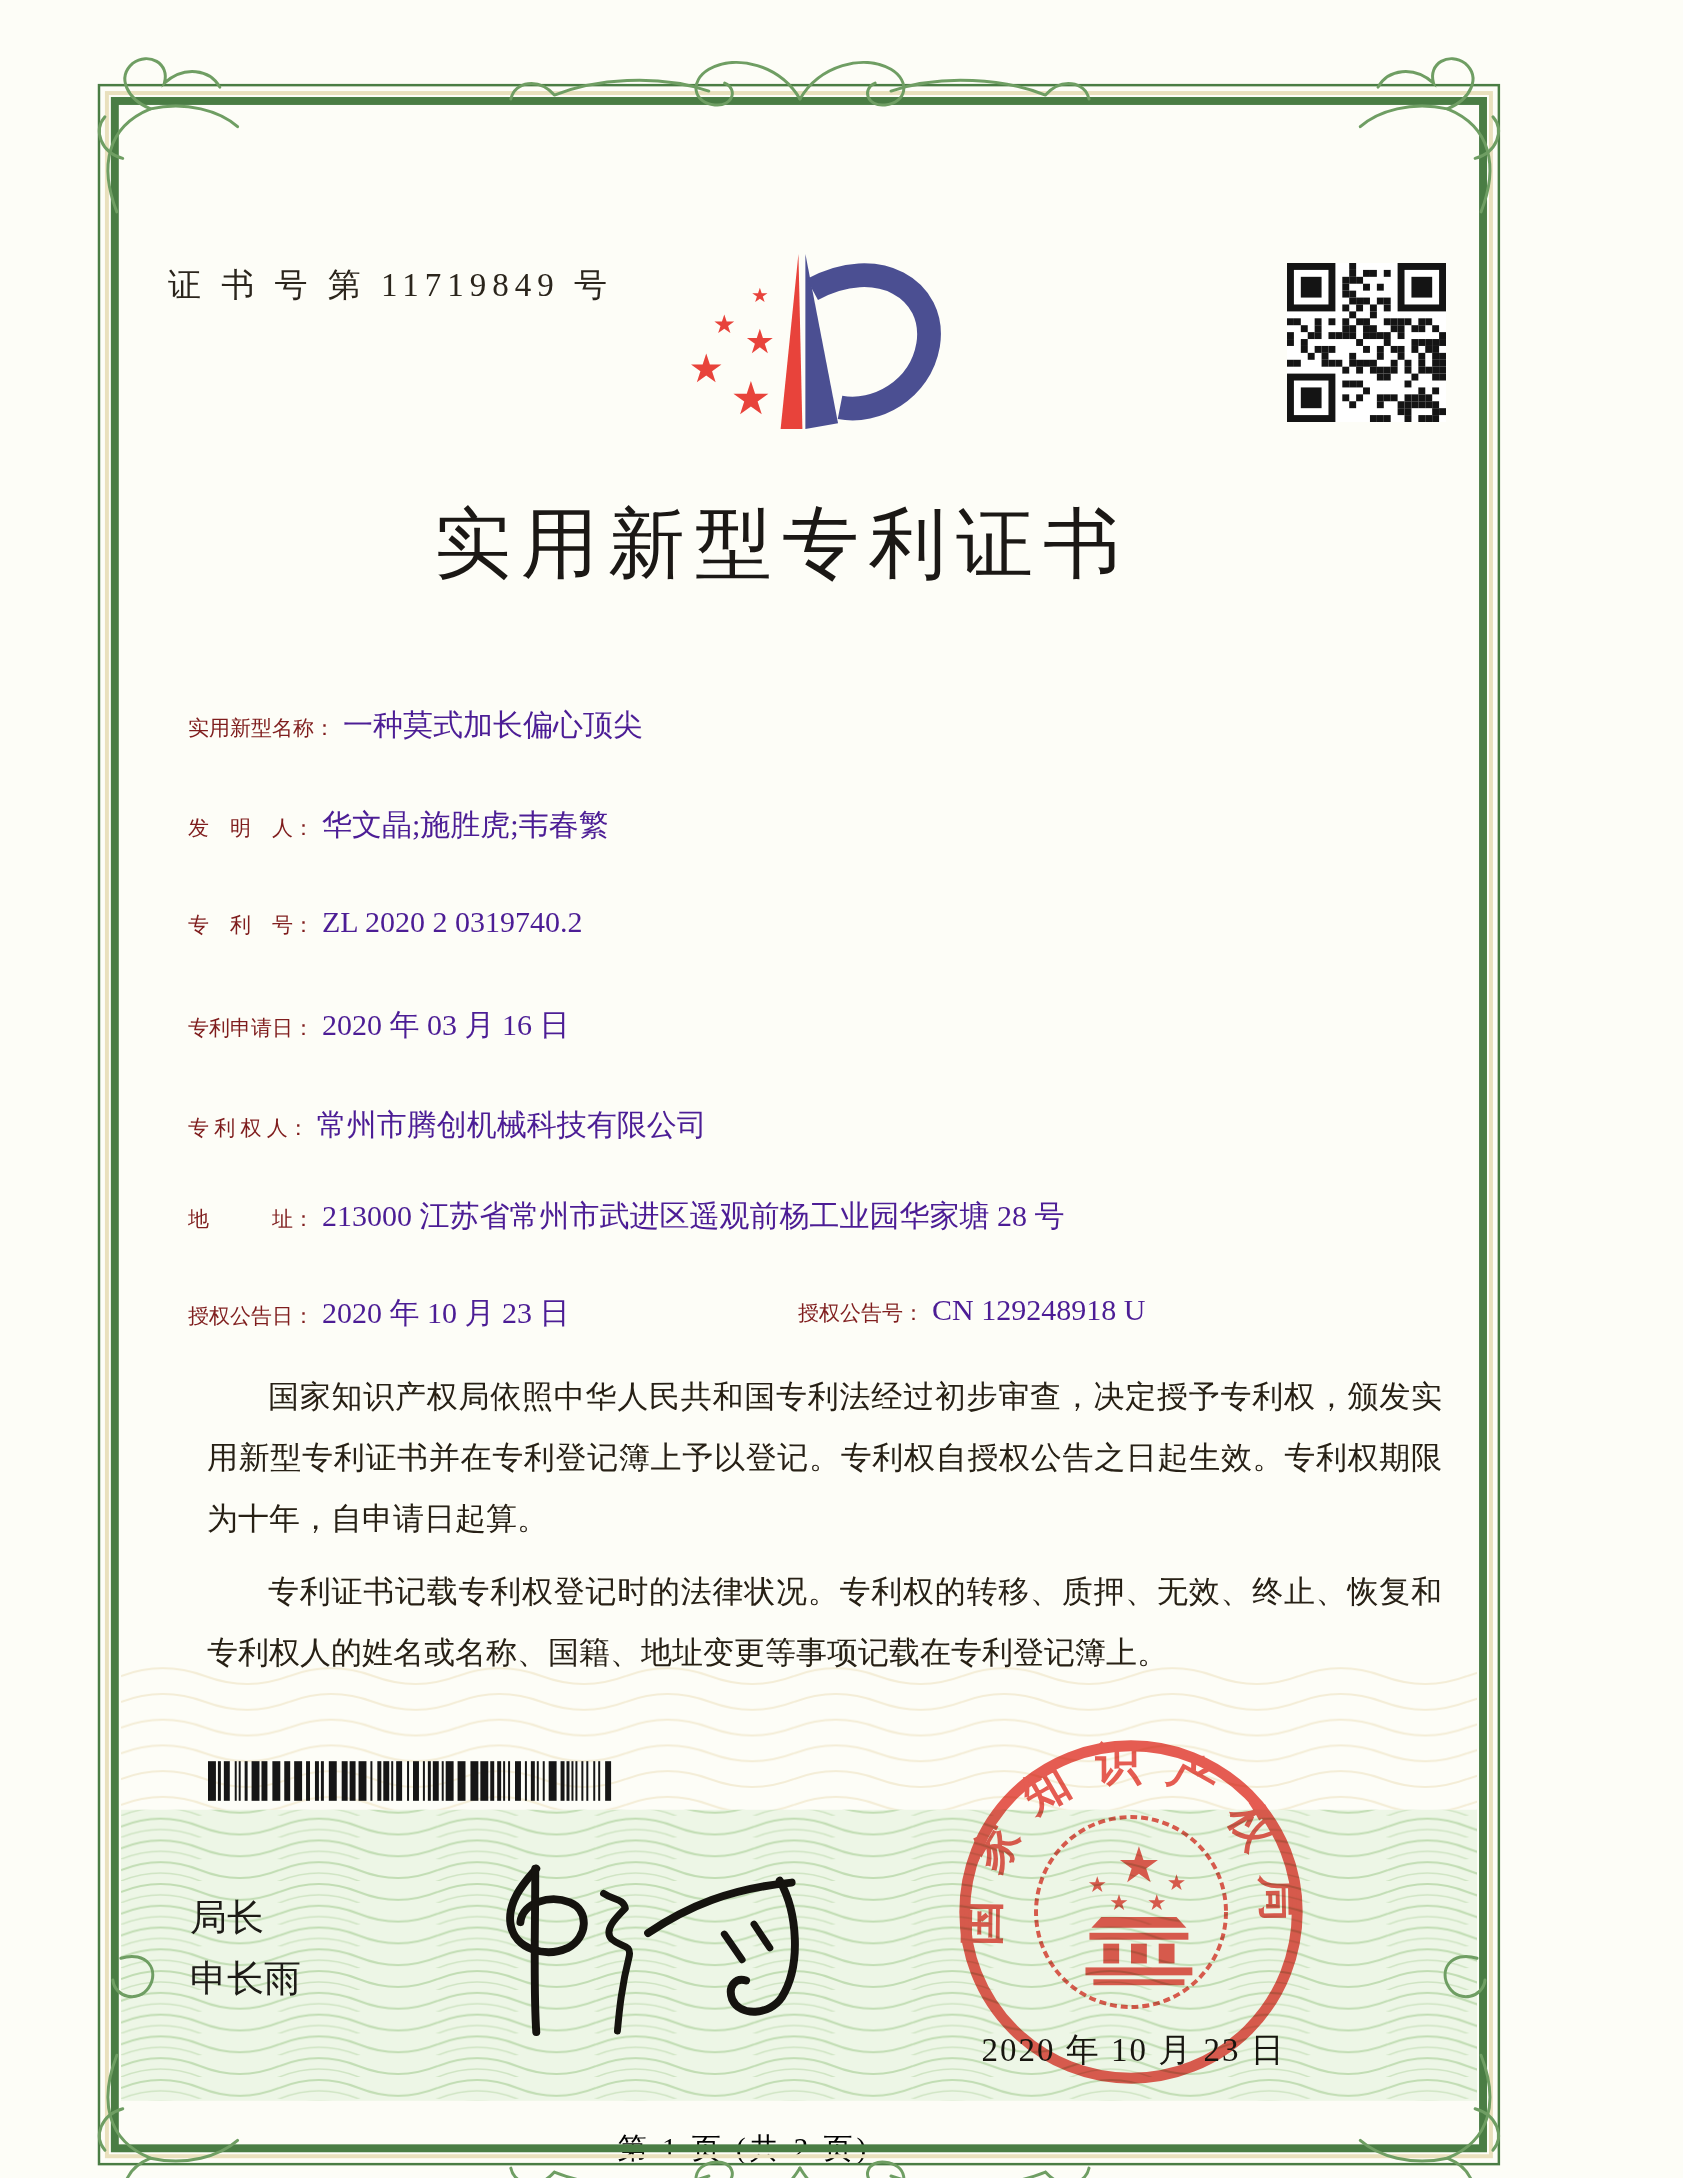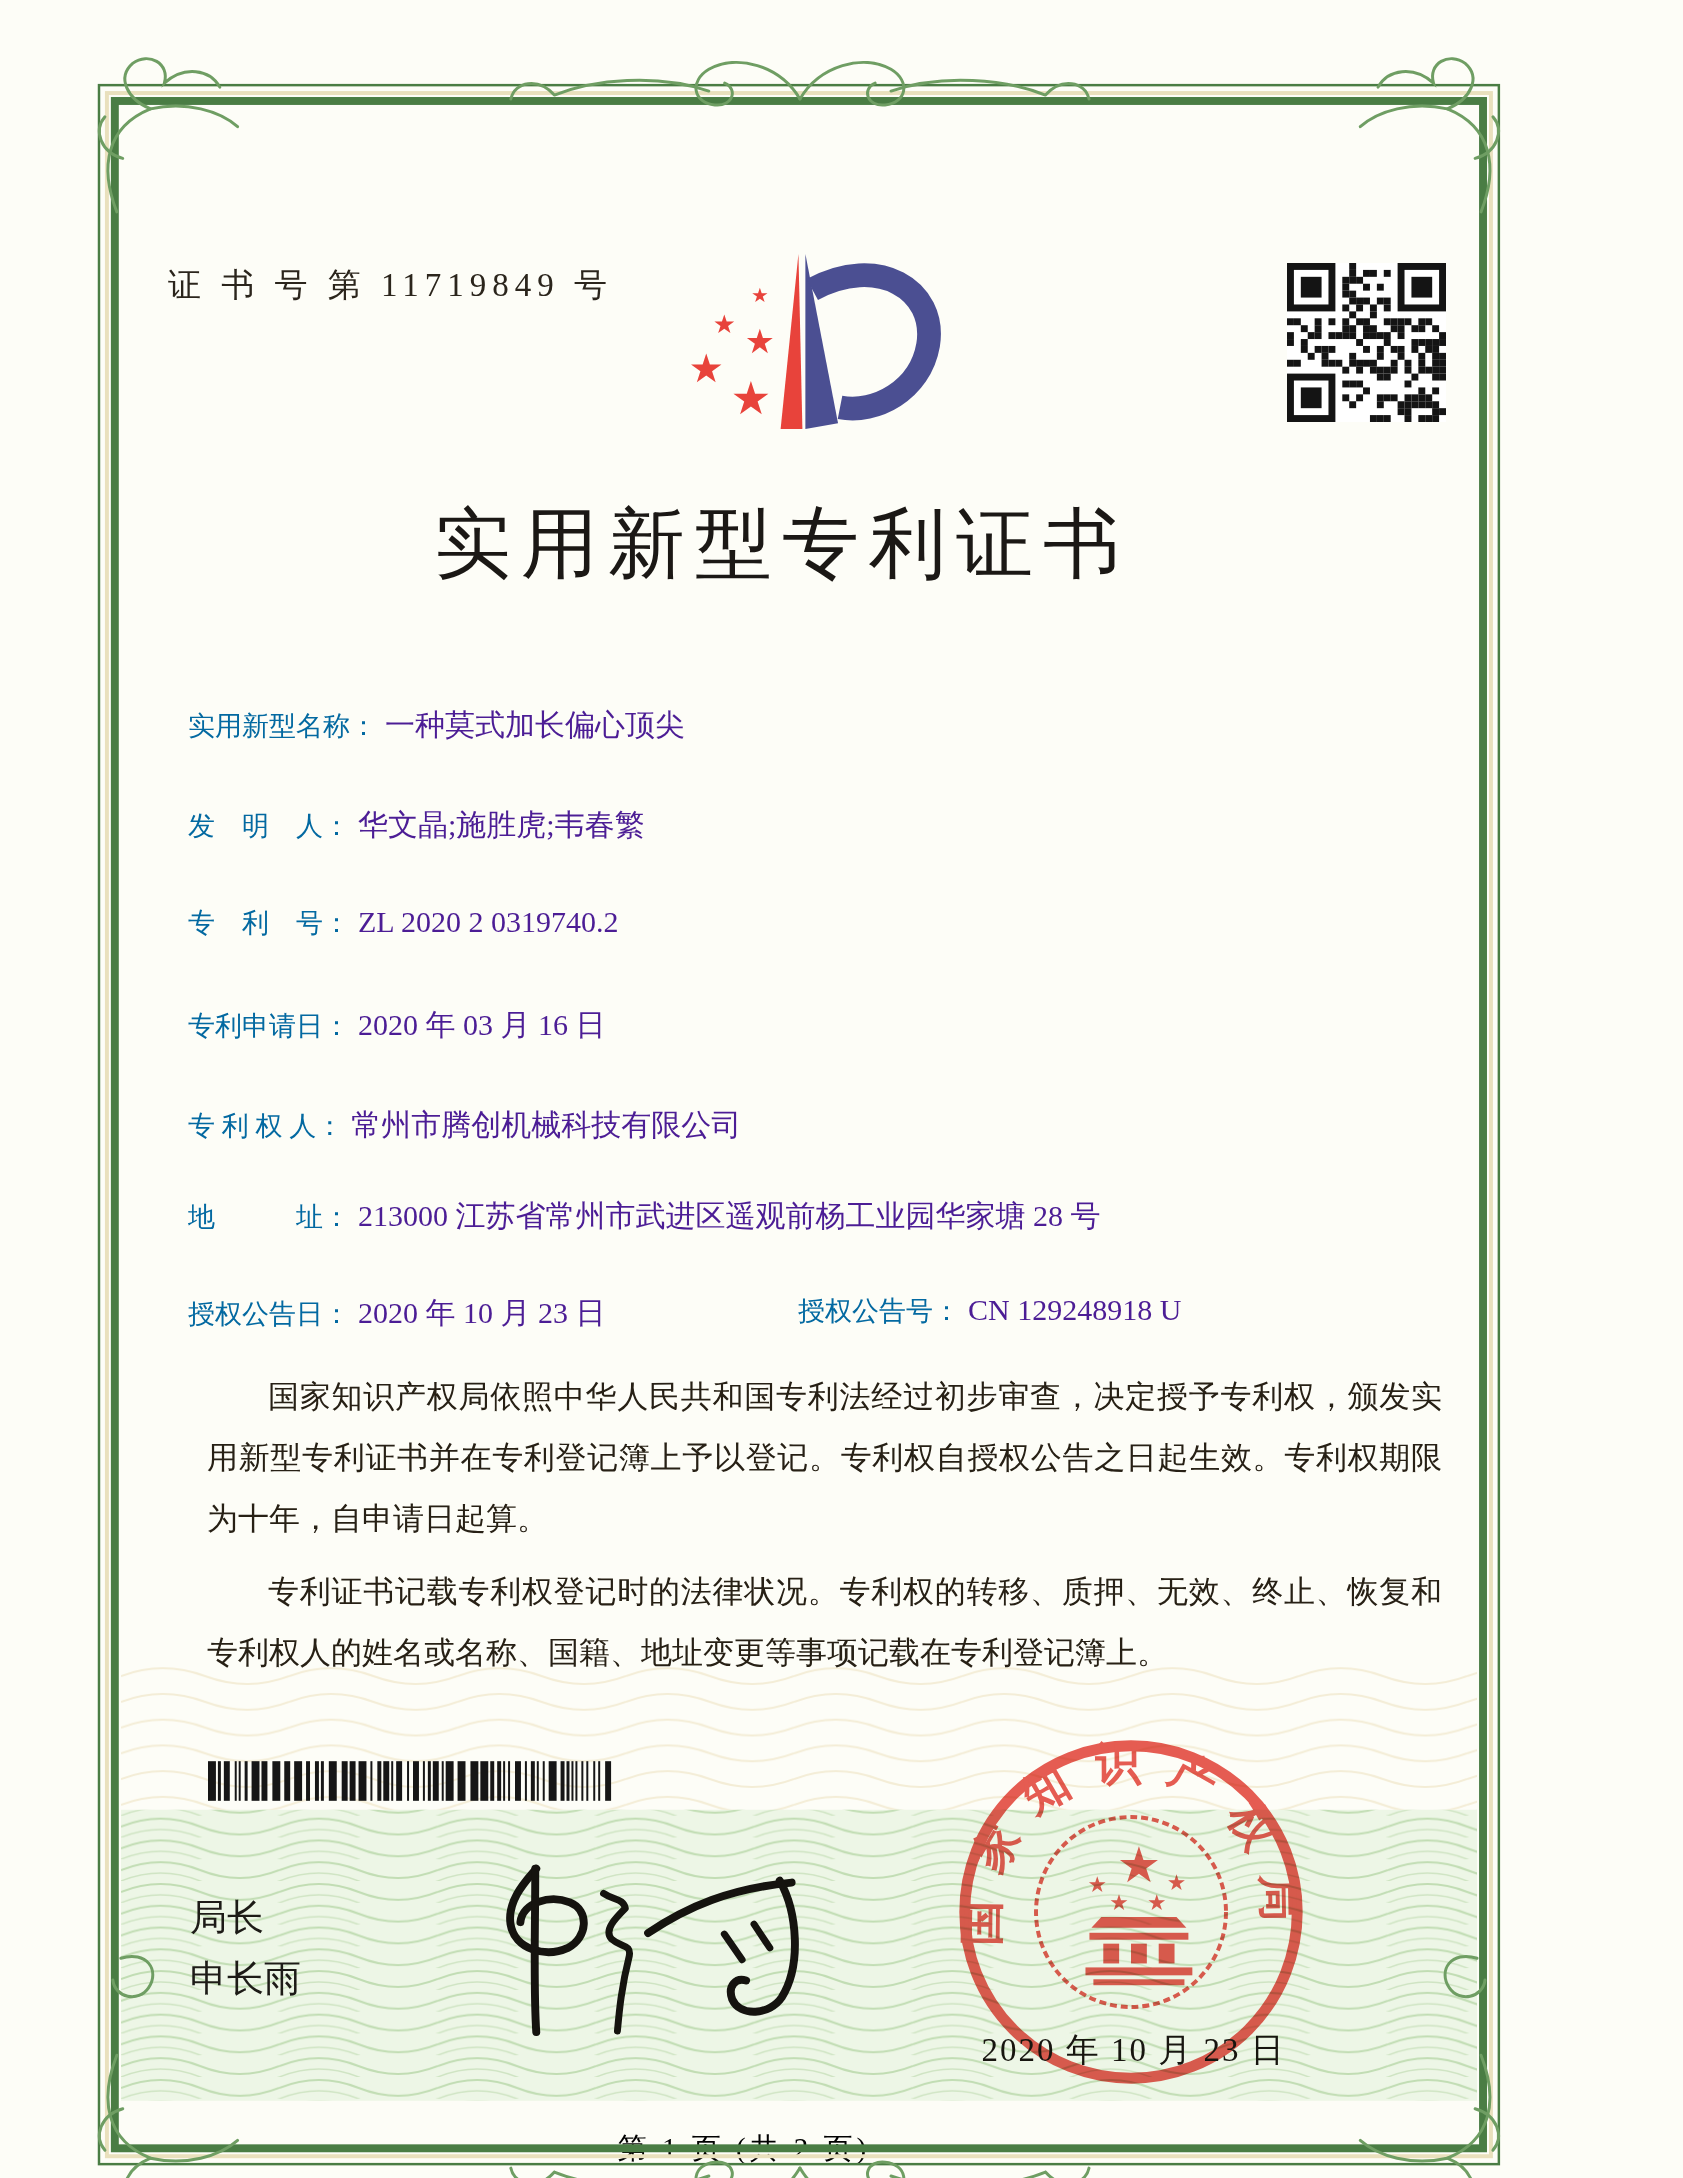--- a/index.html
+++ b/index.html
@@ -3,21 +3,21 @@
 <meta charset="utf-8">
 <style>
   html,body{margin:0;padding:0;background:#9a9a9a;}
   .page{position:relative;width:1683px;height:2178px;background:#fdfdf7;overflow:hidden;
         font-family:"Liberation Serif","DejaVu Serif",serif;color:#242019;}
   .abs{position:absolute;}
   .cert-no{left:168px;top:263px;font-size:33px;letter-spacing:6px;color:#2b251c;}
   .title{left:168px;top:493px;width:1228px;text-align:center;font-size:77px;font-weight:normal;
          letter-spacing:10px;color:#1b1815;}
   .field-row{position:absolute;left:188px;width:1297px;font-size:30px;white-space:nowrap;}
-  .f-label{font-size:27px;margin-right:8px;color:#0369a1;}
+  .f-label{font-size:21px;margin-right:8px;color:#7f1d1d;}
   .f-value{font-size:30px;color:#4c1d95;}
   .grant2{position:absolute;left:610px;top:0;}
   .body-text{left:195px;top:1354px;width:1259px;}
   .body-text p{margin:12px;font-size:31px;line-height:61px;text-indent:61px;text-align:justify;color:#272015;}
   .signer{left:190px;font-family:Liberation Mono, monospace;font-size:37px;color:#1d1b17;}
   .seal-date{left:975px;top:2028px;width:317px;text-align:center;font-size:33px;letter-spacing:2px;color:#17150f;}
   .footer{left:447px;top:2121px;width:594px;text-align:center;font-size:29px;letter-spacing:4px;color:#000000;margin-top:8px;}
   svg{display:block;}
   .noptr{pointer-events:none;}
 </style>

